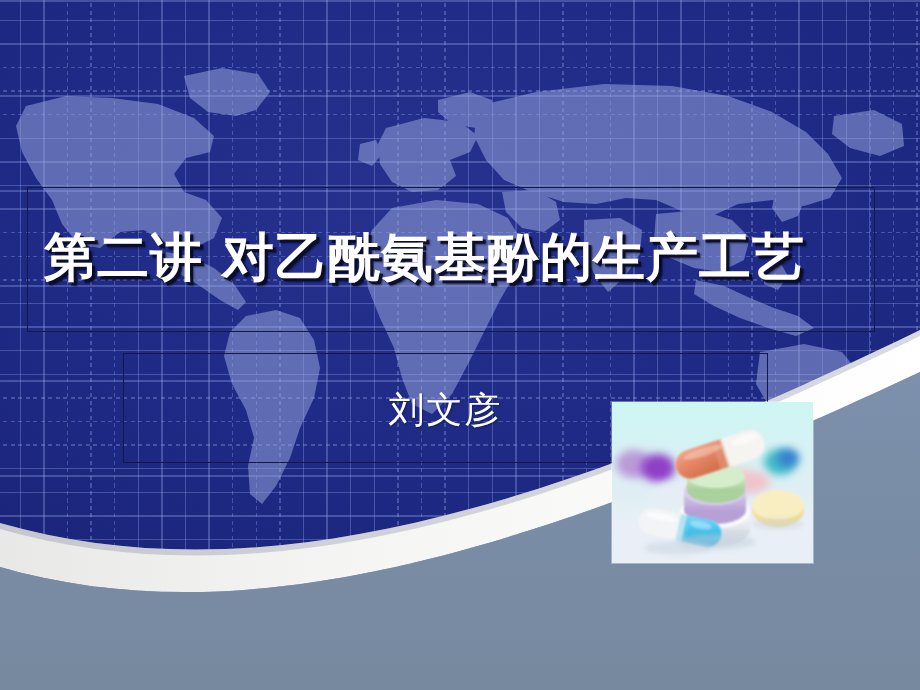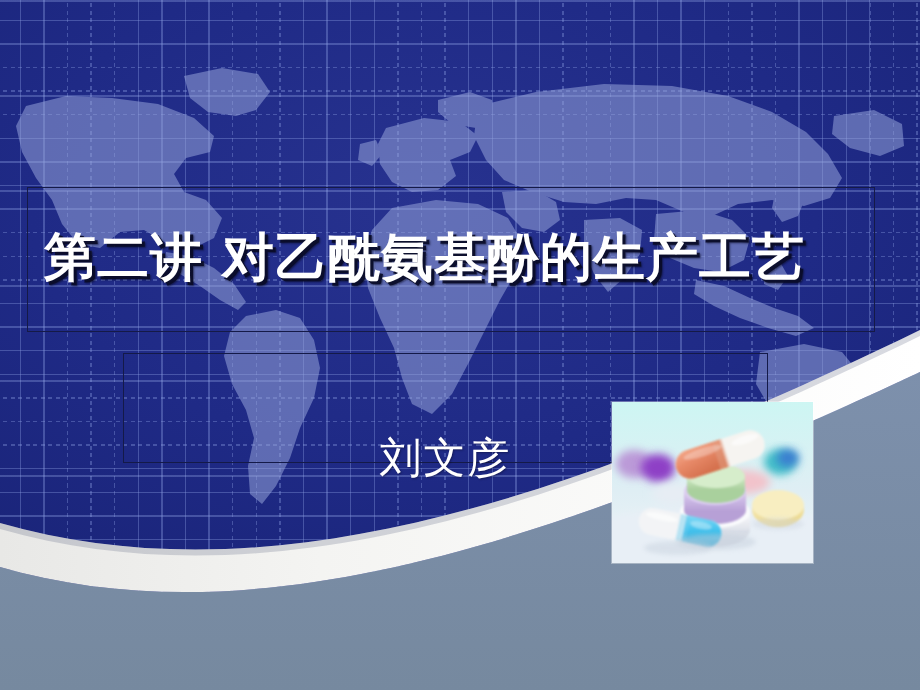--- a/index.html
+++ b/index.html
@@ -120,26 +120,25 @@
     width: 645px; height: 110px;
     border: 1.3px solid #141a48;
     box-sizing: border-box;
   }
   #subtitle-text {
     position: absolute;
     left: 123px;
     top: 388px;
     width: 645px;
     text-align: center;
-    font-size: 42px;
+    font-size: 36px;
     line-height: 44px;
     color: #ffffff;
     letter-spacing: 2px;
     text-shadow: 1px 1px 2px rgba(10,12,40,0.45);
-    margin-top: 48px;
   }
 
   
   #pills-photo {
     position: absolute;
     left: 612px; top: 402px;
     width: 201px; height: 161px;
     overflow: hidden;
     background: #e9f3f6;
     box-shadow: 0 0 0 1px rgba(255,255,255,0.35);

